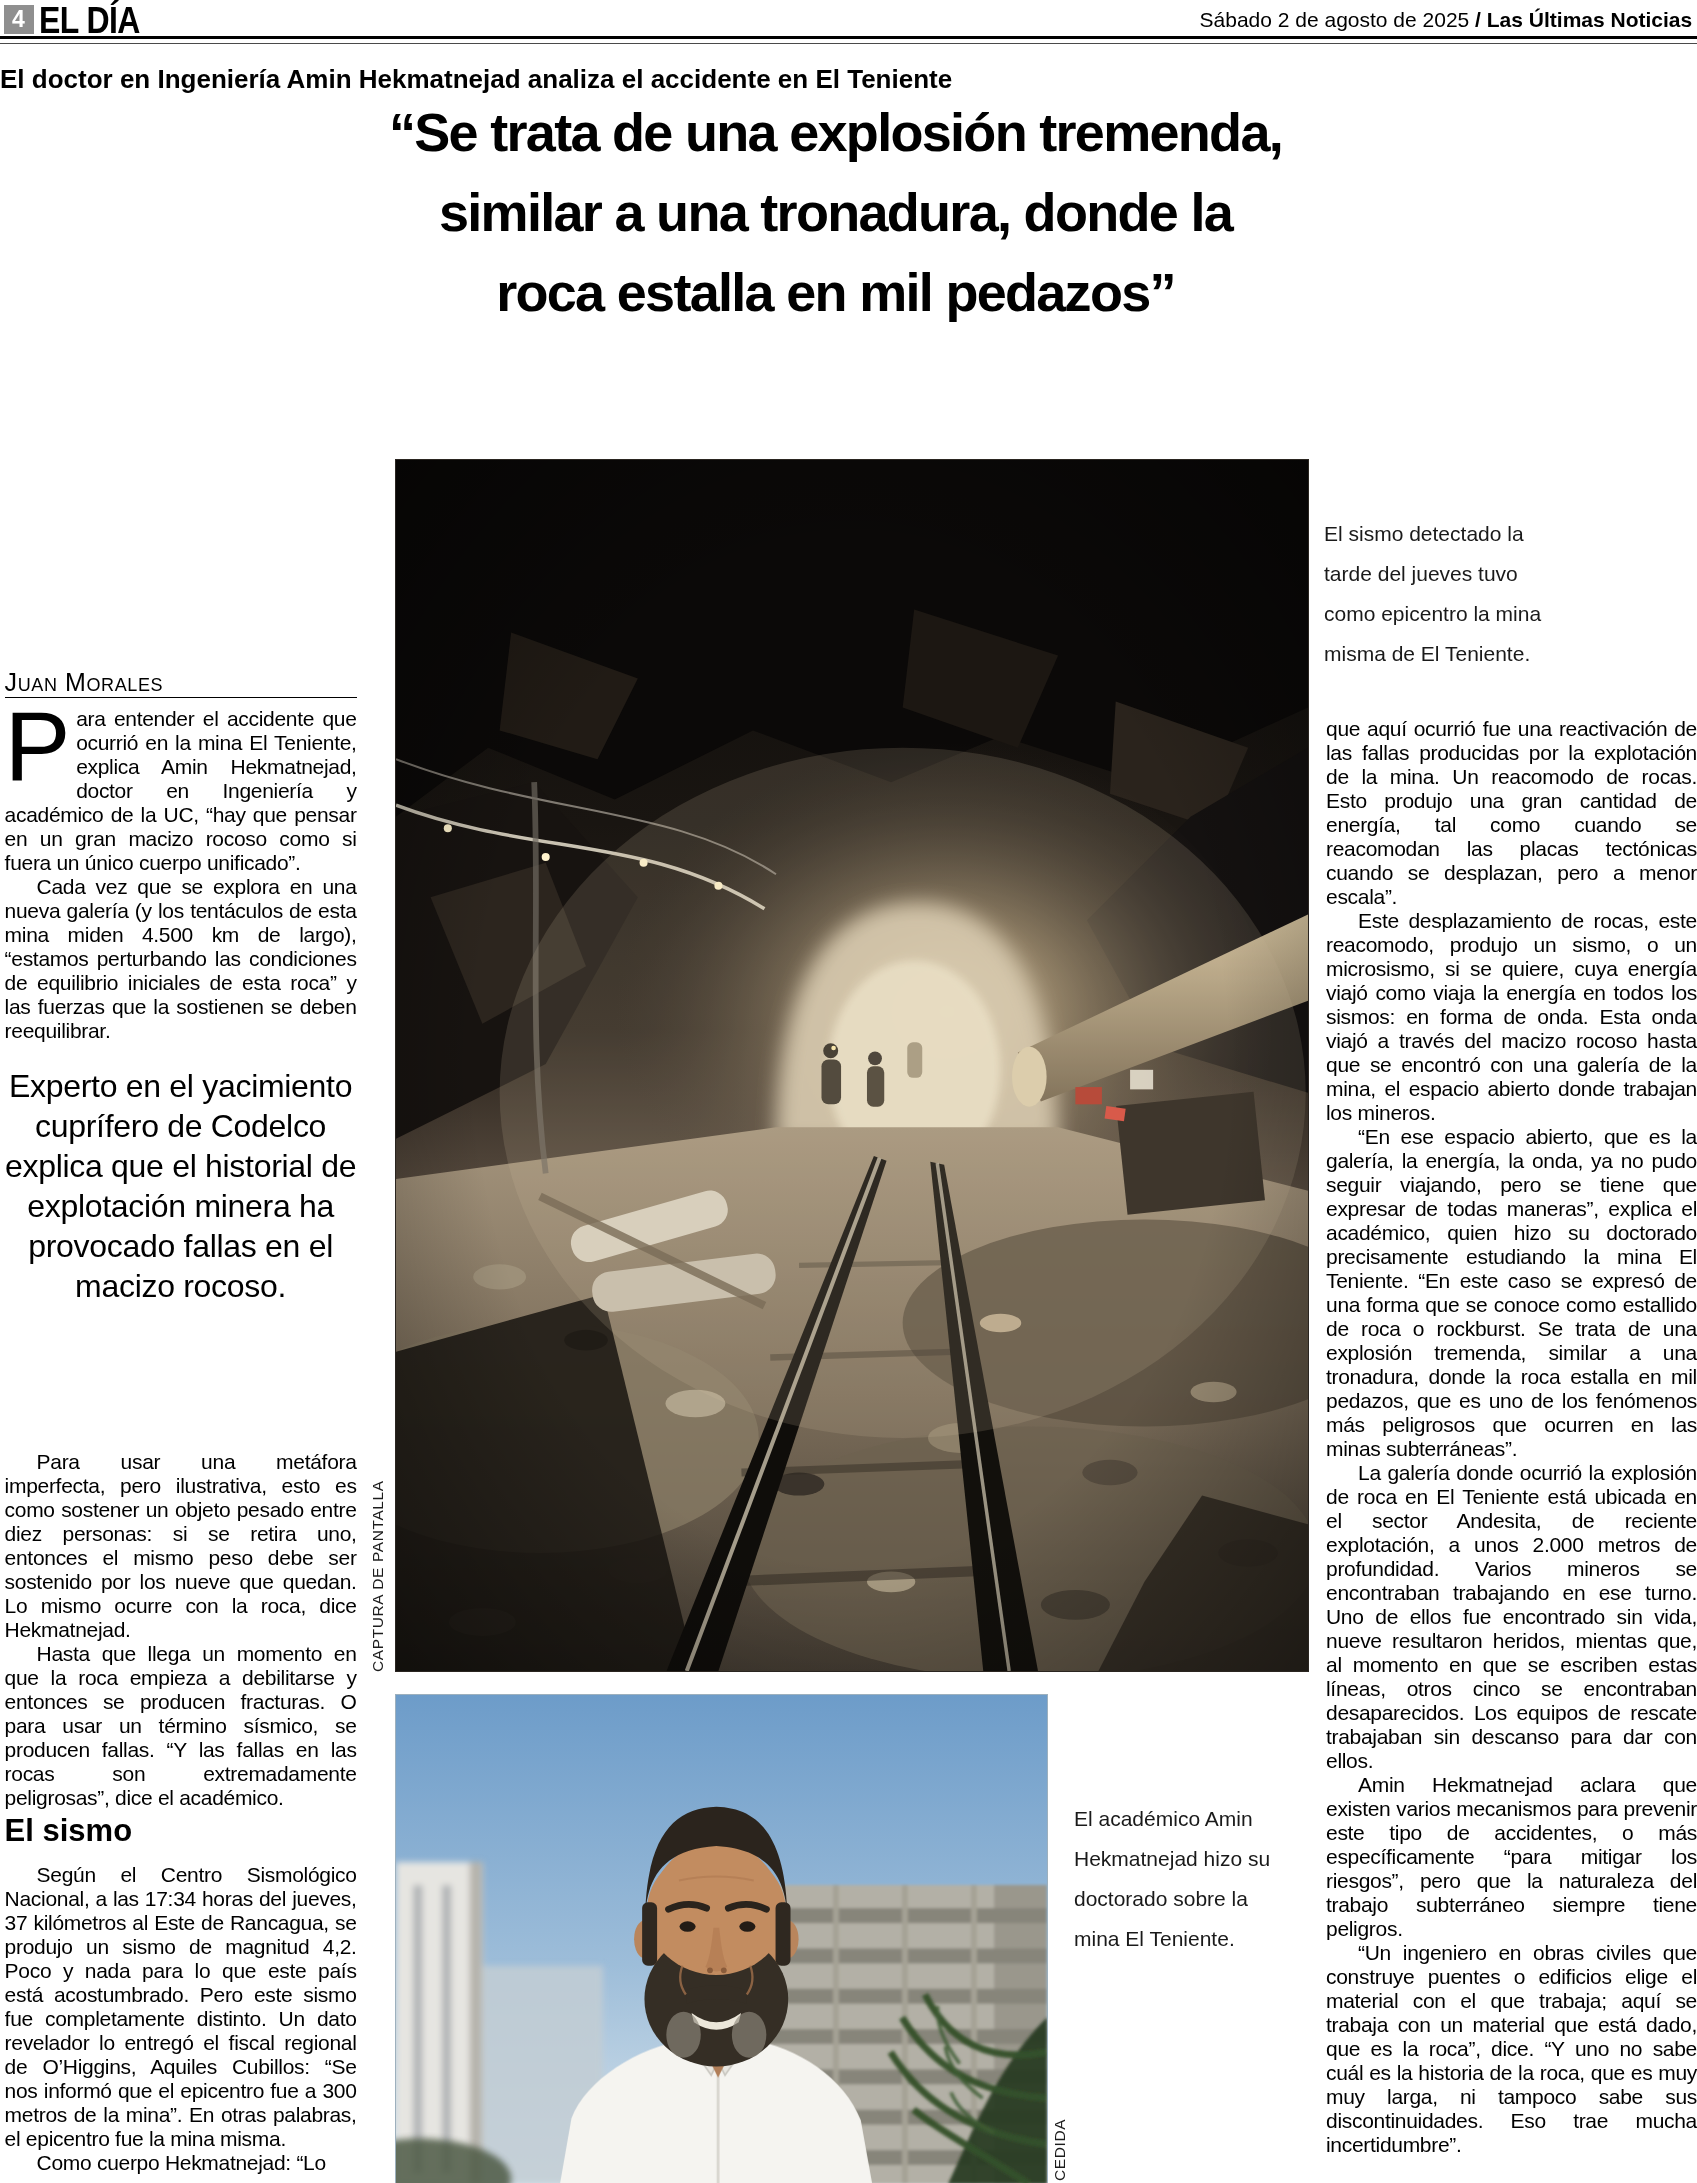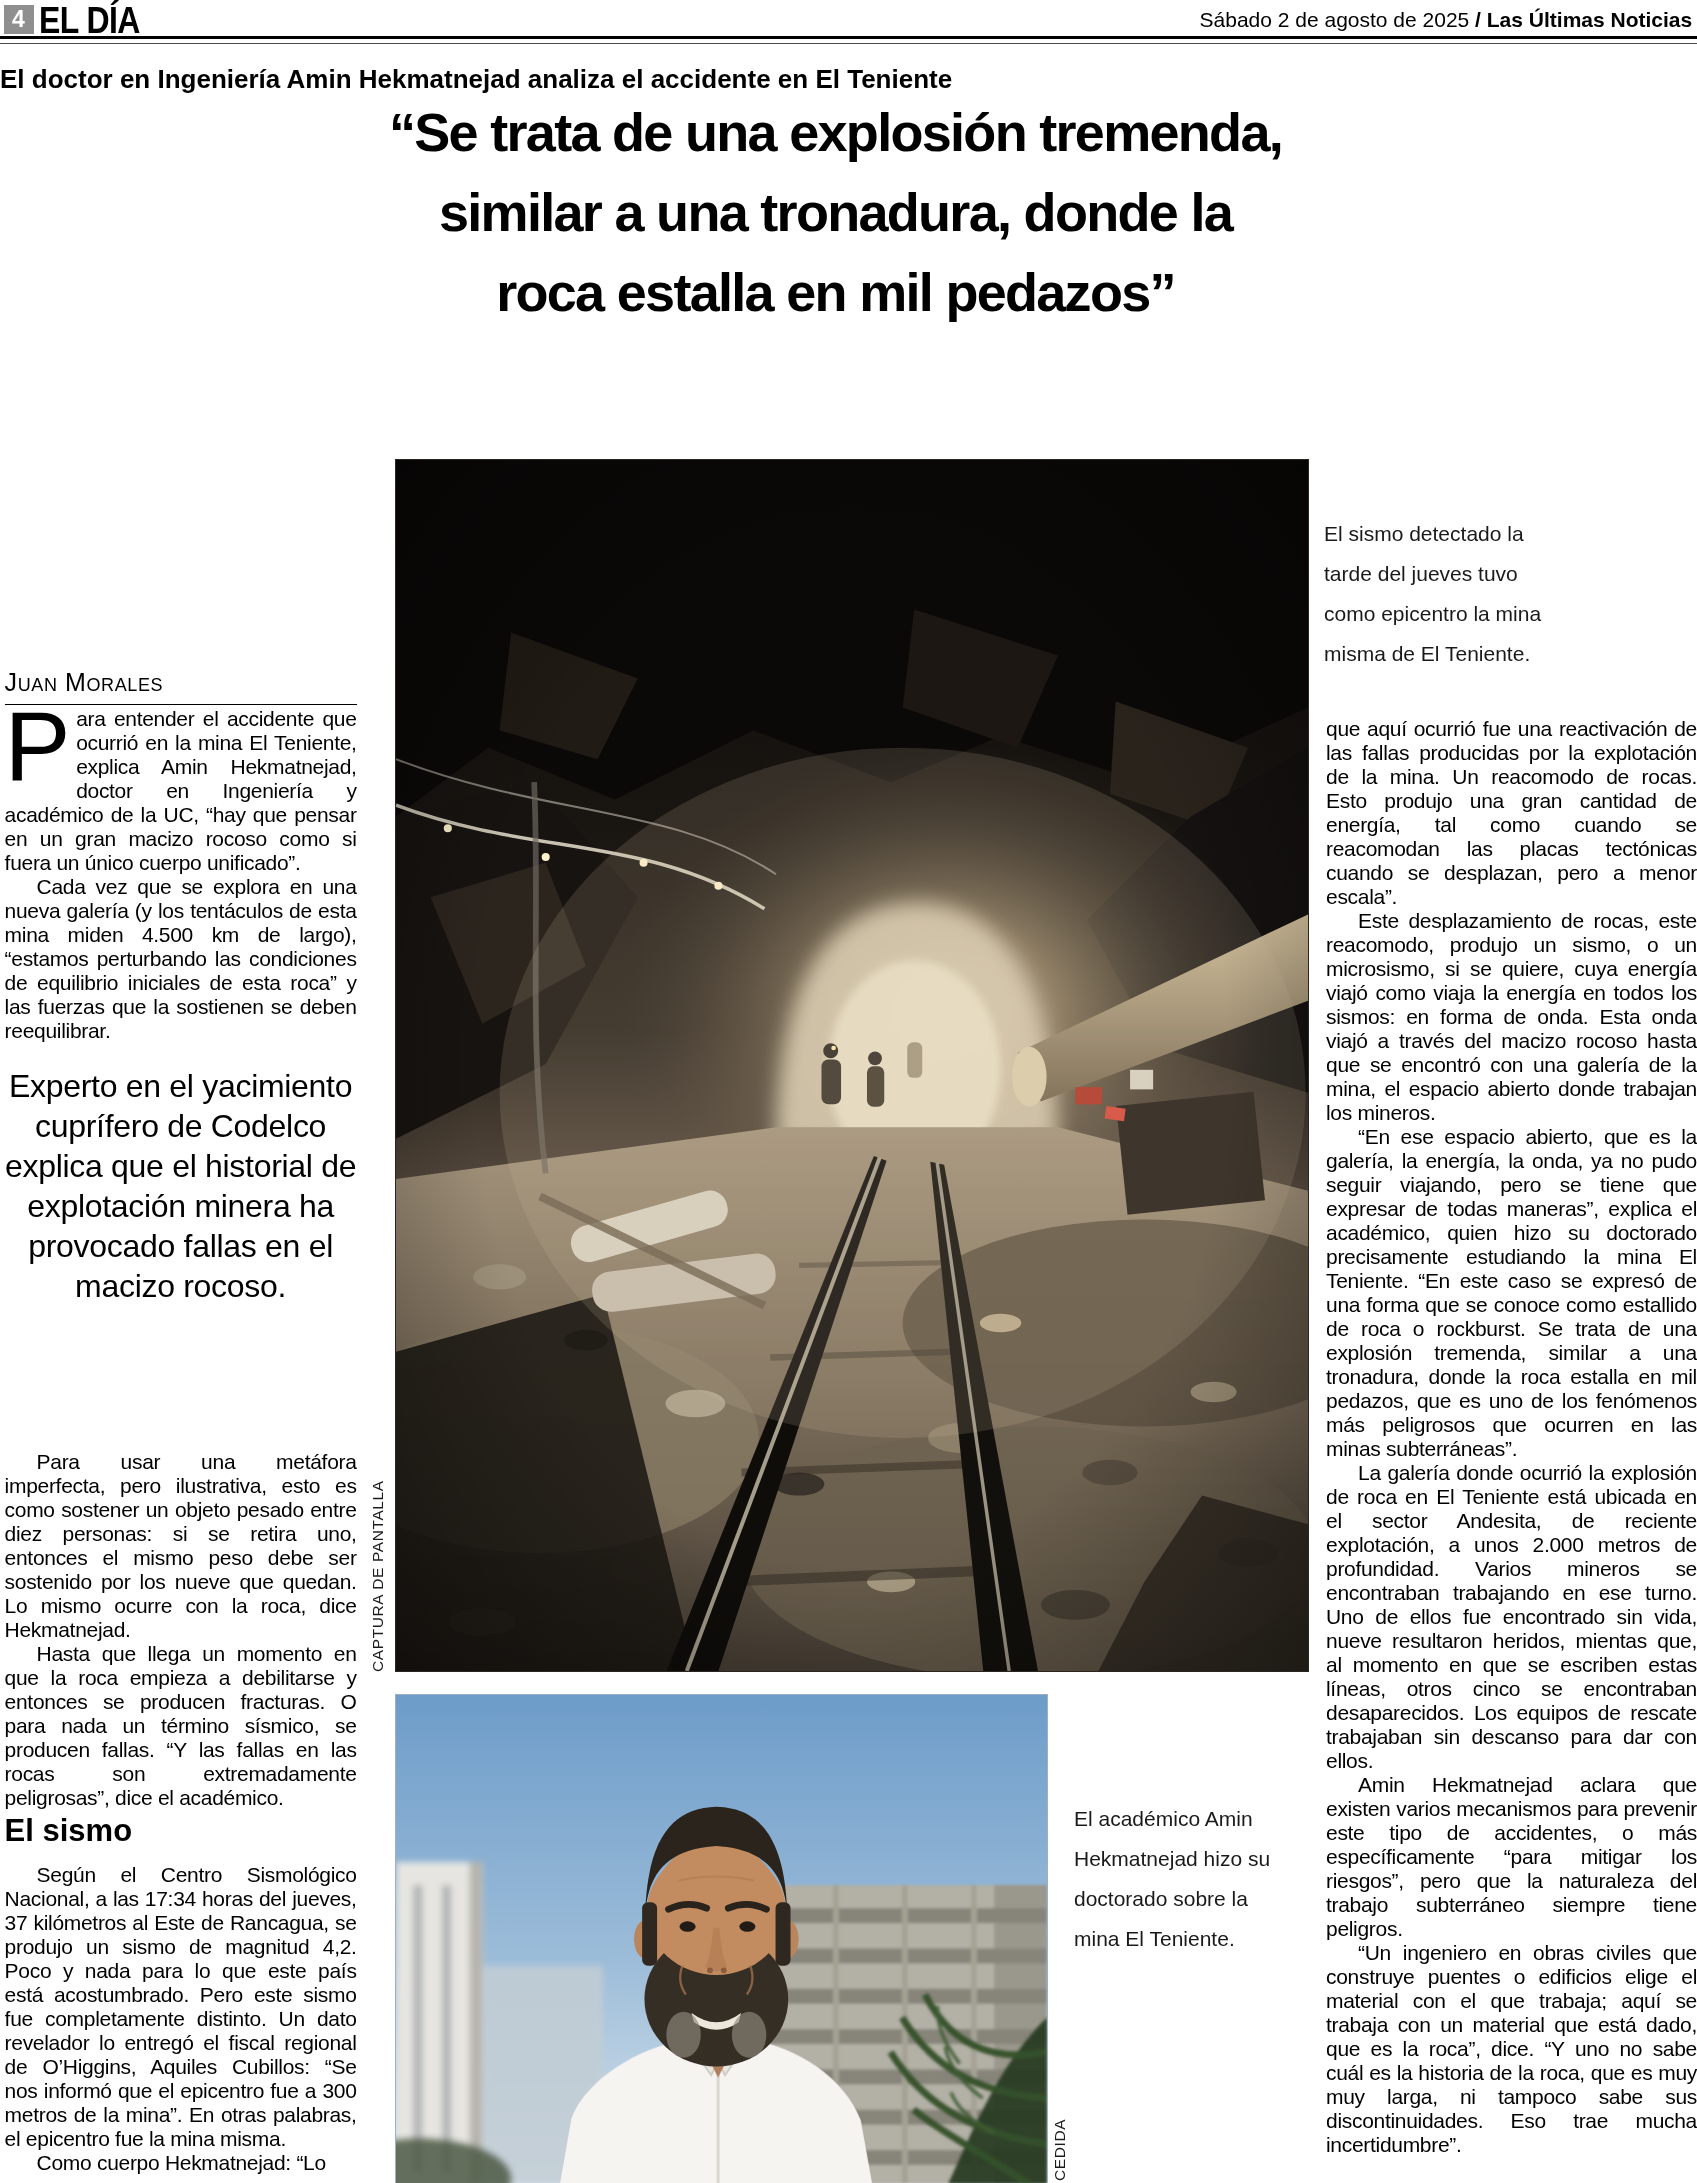--- a/index.html
+++ b/index.html
@@ -30,21 +30,21 @@
   .credit1{left:369px;top:1465px;height:207px;}
   .credit2{left:1051px;top:2053px;height:128px;}
   .caption{font-size:21px;line-height:40px;color:#1a1a1a;}
   .caption1{left:1324px;top:514px;width:230px;}
   .caption2{left:1074px;top:1799px;width:219px;}
   
   .bodytext{font-size:21px;line-height:24px;text-align:justify;letter-spacing:-0.3px;}
   .bodytext p{margin:0;text-indent:32px;}
   .bodytext p.noindent{text-indent:0;}
   .leftcol{left:4.6px;width:352px;}
-  .byline-wrap{left:4.6px;top:668px;width:352px;border-bottom:1.7px solid #000;padding-bottom:7px;}
+  .byline-wrap{left:4.6px;top:668px;width:352px;border-bottom:1.7px solid #000;}
   .byline{font-variant:small-caps;font-size:25px;letter-spacing:0.6px;}
   .lead{top:707px;}
   .dropcap{float:left;font-size:99px;line-height:74px;font-weight:normal;
     padding:2.3px 5.8px 0 0;}
   .pullquote{left:4.6px;top:1066px;width:352px;text-align:center;font-weight:normal;
     font-size:32px;line-height:40px;letter-spacing:-0.3px;}
   .mid{top:1450px;}
   .subhead{left:4.6px;top:1813px;font-size:31px;font-weight:bold;}
   .tail{top:1863px;height:320px;overflow:hidden;}
   .rightcol{left:1326px;top:717px;width:371px;height:1466px;overflow:hidden;}
@@ -269,21 +269,21 @@
 <div class="abs byline-wrap">
   <span class="byline">Juan Morales</span>
 </div>
 <div class="abs leftcol bodytext lead">
   <p class="noindent"><span class="dropcap">P</span><span>ara entender el accidente que ocurrió en la mina El Teniente, explica Amin Hekmatnejad, doctor en Ingeniería y académico de la UC, “hay que pensar en un gran macizo rocoso como si fuera un único cuerpo unificado”.</span></p>
   <p>Cada vez que se explora en una nueva galería (y los tentáculos de esta mina miden 4.500 km de largo), “estamos perturbando las condiciones de equilibrio iniciales de esta roca” y las fuerzas que la sostienen se deben reequilibrar.</p>
 </div>
 <div class="abs pullquote">Experto en el yacimiento cuprífero de Codelco explica que el historial de explotación minera ha provocado fallas en el macizo rocoso.</div>
 <div class="abs leftcol bodytext mid">
   <p>Para usar una metáfora imperfecta, pero ilustrativa, esto es como sostener un objeto pesado entre diez personas: si se retira uno, entonces el mismo peso debe ser sostenido por los nueve que quedan. Lo mismo ocurre con la roca, dice Hekmatnejad.</p>
-  <p>Hasta que llega un momento en que la roca empieza a debilitarse y entonces se producen fracturas. O para nada un término sísmico, se producen fallas. “Y las fallas en las rocas son extremadamente peligrosas”, dice el académico.</p>
+  <p>Hasta que llega un momento en que la roca empieza a debilitarse y entonces se producen fracturas. O para usar un término sísmico, se producen fallas. “Y las fallas en las rocas son extremadamente peligrosas”, dice el académico.</p>
 </div>
 <div class="abs subhead">El sismo</div>
 <div class="abs leftcol bodytext tail">
   <p>Según el Centro Sismológico Nacional, a las 17:34 horas del jueves, 37 kilómetros al Este de Rancagua, se produjo un sismo de magnitud 4,2. Poco y nada para lo que este país está acostumbrado. Pero este sismo fue completamente distinto. Un dato revelador lo entregó el fiscal regional de O’Higgins, Aquiles Cubillos: “Se nos informó que el epicentro fue a 300 metros de la mina”. En otras palabras, el epicentro fue la mina misma.</p>
   <p>Como cuerpo Hekmatnejad: “Lo</p>
 </div>
 
 <div class="abs rightcol bodytext">
   <p class="noindent">que aquí ocurrió fue una reactivación de las fallas producidas por la explotación de la mina. Un reacomodo de rocas. Esto produjo una gran cantidad de energía, tal como cuando se reacomodan las placas tectónicas cuando se desplazan, pero a menor escala”.</p>
   <p>Este desplazamiento de rocas, este reacomodo, produjo un sismo, o un microsismo, si se quiere, cuya energía viajó como viaja la energía en todos los sismos: en forma de onda. Esta onda viajó a través del macizo rocoso hasta que se encontró con una galería de la mina, el espacio abierto donde trabajan los mineros.</p>

